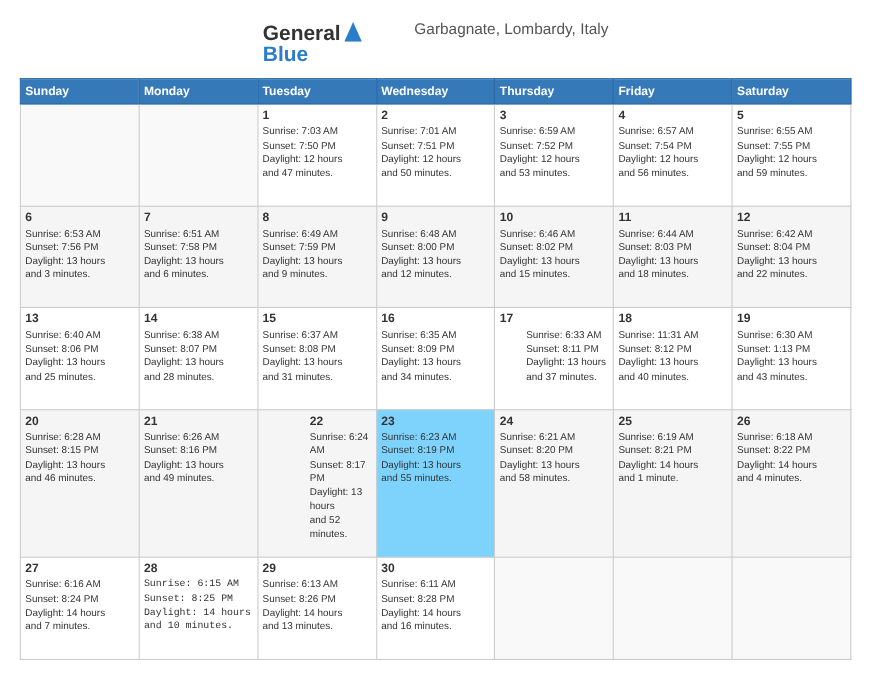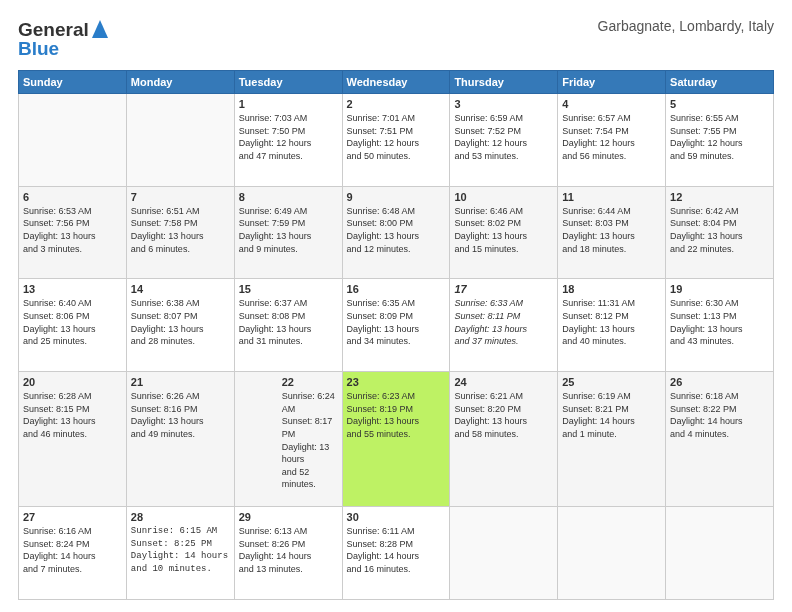--- a/index.html
+++ b/index.html
@@ -9,20 +9,21 @@
       width: 792px;
       height: 612px;
       overflow: hidden;
     }
     .page {
       width: 792px;
       height: 612px;
       padding: 18px 18px 12px 18px;
       display: flex;
       flex-direction: column;
+      align-items: center;
     }
     .header {
       display: flex;
       justify-content: space-between;
       align-items: flex-start;
       margin-bottom: 10px;
     }
     .logo {
       display: flex;
       flex-direction: column;
@@ -239,23 +240,23 @@
 Daylight: 13 hours
 and 31 minutes.</div>
           </td>
           <td style="background: rgb(255, 255, 255);">
             <span class="day-num">16</span>
             <div class="day-info" style="white-space: pre-line;">Sunrise: 6:35 AM
 Sunset: 8:09 PM
 Daylight: 13 hours
 and 34 minutes.</div>
           </td>
-          <td style="background: rgb(255, 255, 255); font-style: italic;">
+          <td style="background: rgb(255, 255, 255);">
             <span class="day-num">17</span>
-            <div class="day-info" style="white-space: pre-line;">Sunrise: 6:33 AM
+            <div class="day-info" style="white-space: pre-line; margin-left: 24px;">Sunrise: 6:33 AM
 Sunset: 8:11 PM
 Daylight: 13 hours
 and 37 minutes.</div>
           </td>
           <td style="background: rgb(255, 255, 255);">
             <span class="day-num">18</span>
             <div class="day-info" style="white-space: pre-line;">Sunrise: 11:31 AM
 Sunset: 8:12 PM
 Daylight: 13 hours
 and 40 minutes.</div>
@@ -283,21 +284,21 @@
 Daylight: 13 hours
 and 49 minutes.</div>
           </td>
           <td style="background: rgb(245, 245, 245); padding-left: 47px;">
             <span class="day-num">22</span>
             <div class="day-info" style="white-space: pre-line;">Sunrise: 6:24 AM
 Sunset: 8:17 PM
 Daylight: 13 hours
 and 52 minutes.</div>
           </td>
-          <td style="background: #bef264; margin-top: 39px;">
+          <td style="background: #7dd3fc; margin-top: 39px;">
             <span class="day-num">23</span>
             <div class="day-info" style="white-space: pre-line;">Sunrise: 6:23 AM
 Sunset: 8:19 PM
 Daylight: 13 hours
 and 55 minutes.</div>
           </td>
           <td style="background: rgb(245, 245, 245);">
             <span class="day-num">24</span>
             <div class="day-info" style="white-space: pre-line;">Sunrise: 6:21 AM
 Sunset: 8:20 PM

